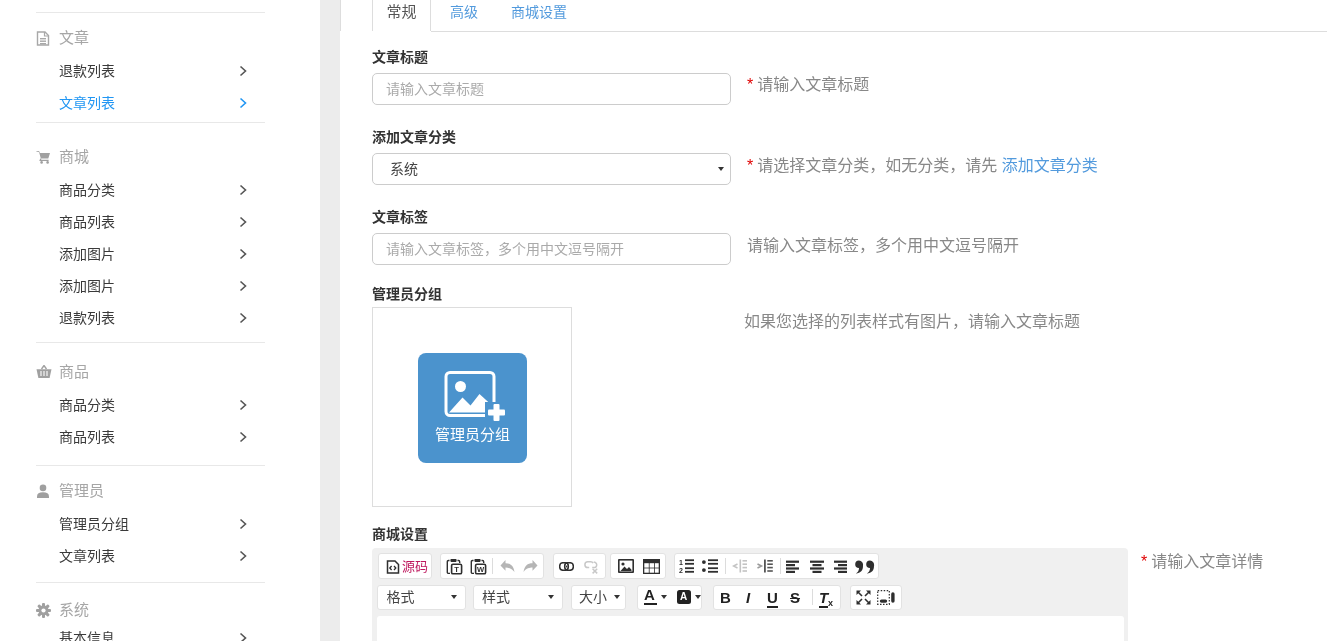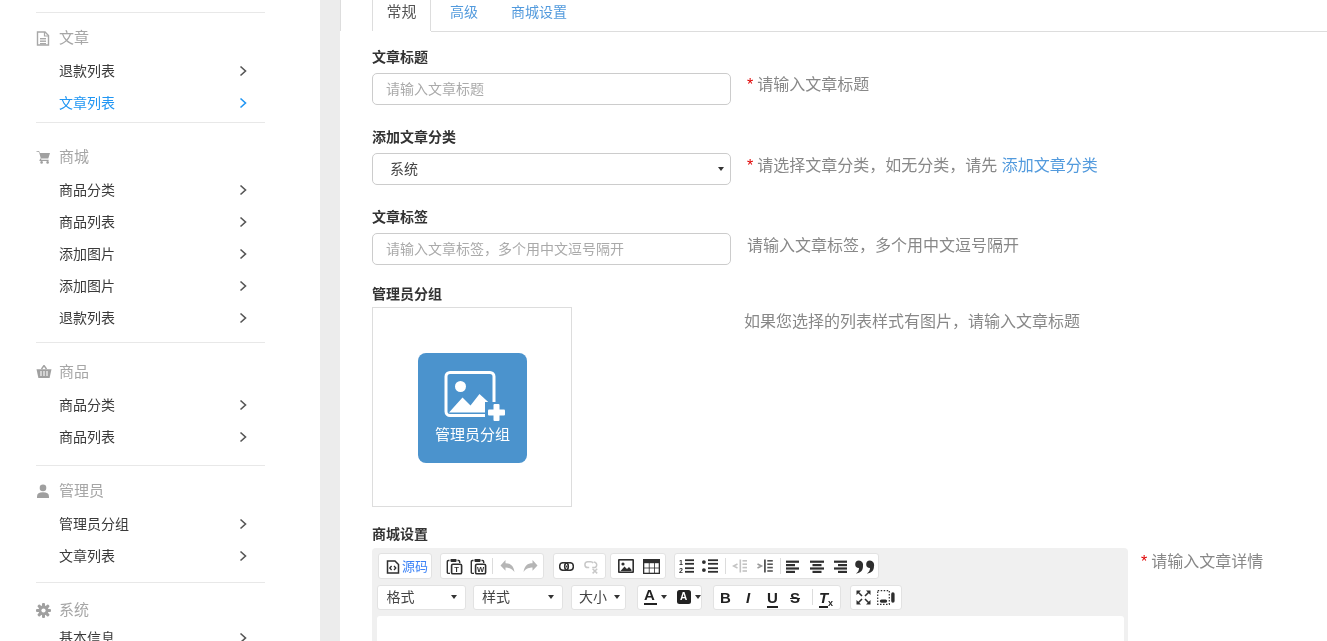--- a/index.html
+++ b/index.html
@@ -166,21 +166,21 @@
 <div class="grp" style="left:473px;top:585px;width:89.5px;height:24.5px"></div>
 <div class="grp" style="left:570.5px;top:585px;width:55px;height:24.5px"></div>
 <div class="grp" style="left:636.5px;top:585px;width:65px;height:24.5px"></div>
 <div class="grp" style="left:712.5px;top:585px;width:128.5px;height:24.5px"></div>
 <div class="grp" style="left:850px;top:585px;width:51.5px;height:24.5px"></div>
 
 <svg class="a" style="left:385.5px;top:559.5px" width="14" height="14" viewBox="0 0 14 14">
  <path d="M1.5 1 H9 L12.5 4.5 V13 H1.5 Z" fill="none" stroke="#2f2f2f" stroke-width="1.5"></path>
  <path d="M5.6 6 L3.8 8 L5.6 10 M8 6 L9.8 8 L8 10" fill="none" stroke="#2f2f2f" stroke-width="1.3"></path>
 </svg>
-<div class="a" style="left:402px;top:560px;font-size:13px;line-height:13px;color:#3b82f6">源码</div>
+<div class="a" style="left:402px;top:560px;font-size:13px;line-height:13px;color:#be185d">源码</div>
 
 <svg class="a" style="left:445.5px;top:557.5px" width="17" height="17" viewBox="0 0 17 17">
  <path d="M3.5 2.5 H2.5 A1.2 1.2 0 0 0 1.3 3.7 V14.2 A1.2 1.2 0 0 0 2.5 15.4 H4" fill="none" stroke="#2f2f2f" stroke-width="1.4"></path>
  <path d="M11.5 2.5 H12.5 A1.2 1.2 0 0 1 13.7 3.7 V5" fill="none" stroke="#2f2f2f" stroke-width="1.4"></path>
  <rect x="4.4" y="0.9" width="6.2" height="3" rx="0.8" fill="#2f2f2f"></rect>
  <rect x="5.6" y="6.2" width="10" height="9.6" rx="1.4" fill="none" stroke="#2f2f2f" stroke-width="1.6"></rect>
  <text x="10.6" y="13.7" font-size="7.6" font-weight="bold" text-anchor="middle" fill="#2f2f2f" font-family="Liberation Sans">T</text>
 </svg>
 
 <svg class="a" style="left:470px;top:557.5px" width="17" height="17" viewBox="0 0 17 17">

